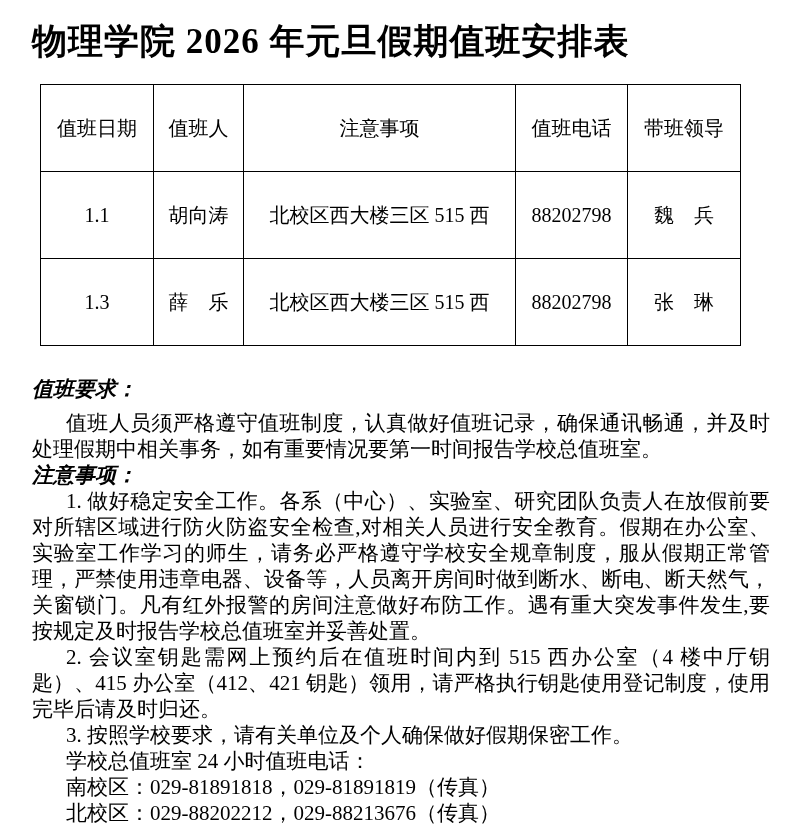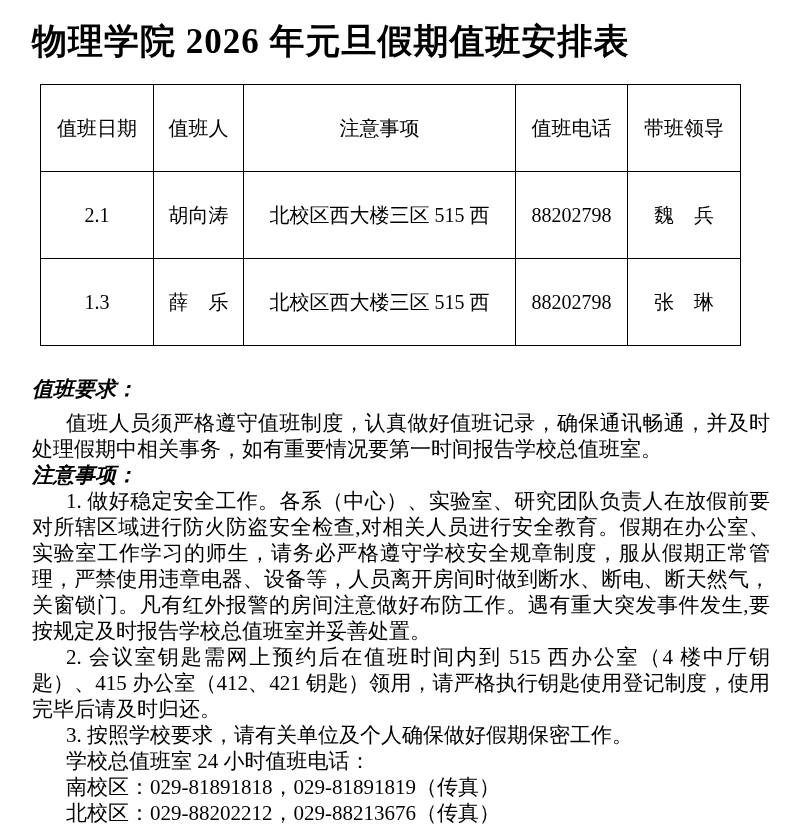--- a/index.html
+++ b/index.html
@@ -87,21 +87,21 @@
     <tr>
       <th>值班日期</th>
       <th>值班人</th>
       <th>注意事项</th>
       <th>值班电话</th>
       <th>带班领导</th>
     </tr>
   </thead>
   <tbody>
     <tr>
-      <td>2.1</td>
+      <td>1.1</td>
       <td>胡向涛</td>
       <td>北校区西大楼三区 515 西</td>
       <td>88202798</td>
       <td>魏　兵</td>
     </tr>
     <tr>
       <td>1.3</td>
       <td>薛　乐</td>
       <td>北校区西大楼三区 515 西</td>
       <td>88202798</td>

